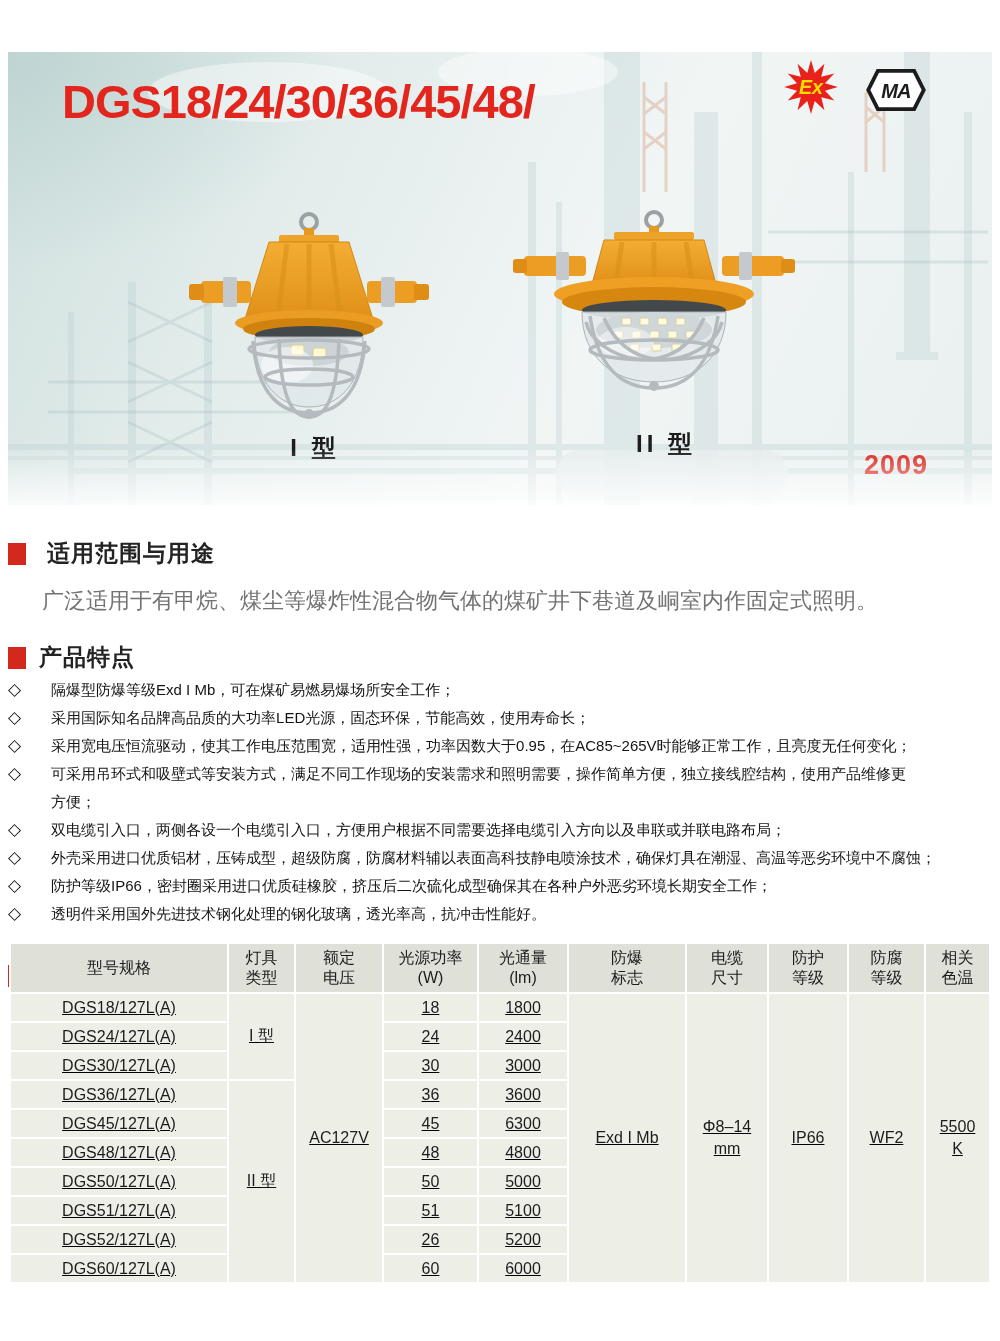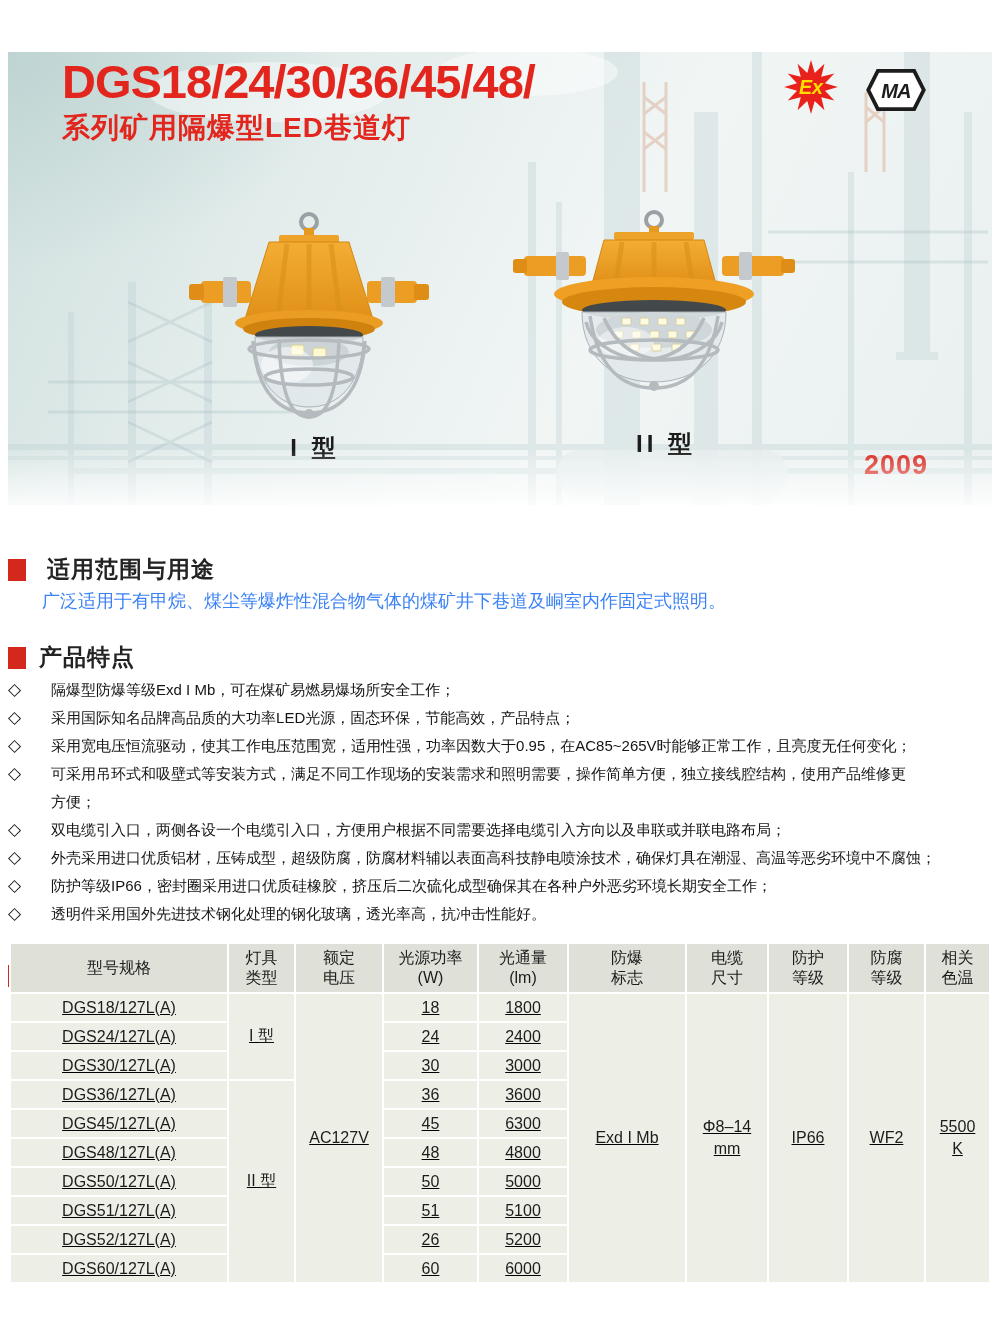--- a/index.html
+++ b/index.html
@@ -26,21 +26,21 @@
     background: radial-gradient(ellipse 560px 360px at 0% 0%, rgba(176,203,201,0.55), rgba(176,203,201,0) 60%);
     pointer-events:none;
   }
   .hero::after {
     content:""; position:absolute; left:0; right:0; bottom:0; height:56px;
     background: linear-gradient(to bottom, rgba(255,255,255,0), rgba(255,255,255,0.85));
     pointer-events:none;
   }
   .backdrop { position:absolute; inset:0; }
 
-  .hero-title { position:absolute; left:54px; top:4px; color:#e3261d; }
+  .hero-title { position:absolute; left:54px; top:24px; color:#e3261d; }
   .hero-title .t1 {
     font-size:47px; font-weight:bold; line-height:52px; letter-spacing:-1px; white-space:nowrap;
   }
   .hero-title .t2 {
     font-size:28px; font-weight:bold; line-height:36px; letter-spacing:1px; margin-top:2px; white-space:nowrap;
   }
 
   .ex-logo { position:absolute; left:774px; top:6px; width:58px; height:58px; }
   .ma-logo { position:absolute; left:856px; top:16px; width:64px; height:44px; }
 
@@ -58,27 +58,27 @@
     font-size:27px; font-weight:bold; color:#d9261c; letter-spacing:1px;
   }
 
   
   .sec-head {
     position:absolute; left:8px;
     display:flex; align-items:center; gap:13px;
     font-size:23px; font-weight:bold; color:#232323; letter-spacing:1px;
   }
   .sec-head .sq { width:18px; height:22px; background:#d5281d; flex:0 0 auto; }
-  #sec-scope   { top:554px;gap:21px; }
+  #sec-scope   { top:538px;gap:21px; }
   #sec-feat    { top:642px;justify-content:center; }
   #sec-specs   { top:960px;font-family:Liberation Mono, monospace; }
 
   .scope-body {
     position:absolute; left:42px; top:588px; width:940px;
-    font-size:18px; color:#3b82f6; line-height:26px;
+    font-size:22px; color:#737373; line-height:26px;
   }
 
   .features { position:absolute; left:8px; top:676px; width:980px; }
   .feat { display:flex; gap:10px; align-items:flex-start; }
   .feat .d { font-size:17px; line-height:28px; color:#141414; flex:0 0 auto; }
   .feat .tx { font-size:15px; line-height:28px; color:#141414; white-space:pre-line;padding-left:20px; }
 
   
   .spec-table {
     position:absolute; left:9px; top:942px; width:982px;
@@ -136,21 +136,20 @@
         <circle cx="752" cy="434" r="19"></circle>
       </g>
       <g fill="#ffffff" opacity="0.45">
         <ellipse cx="260" cy="40" rx="120" ry="30"></ellipse>
         <ellipse cx="520" cy="20" rx="90" ry="24"></ellipse>
       </g>
     </svg>
 
     <div class="hero-title">
       <div class="t1">DGS18/24/30/36/45/48/</div>
-      <div class="t2">系列矿用隔爆型LED巷道灯</div>
     </div>
 
     <svg class="ex-logo" viewBox="0 0 56 56">
       <polygon fill="#e8221a" points="54,28 41.5,31.6 50.5,41 37.9,37.9 41,50.5 31.6,41.5 28,54 24.4,41.5 15,50.5 18.1,37.9 5.5,41 14.5,31.6 2,28 14.5,24.4 5.5,15 18.1,18.1 15,5.5 24.4,14.5 28,2 31.6,14.5 41,5.5 37.9,18.1 50.5,15 41.5,24.4"></polygon>
       <text x="28" y="35" text-anchor="middle" font-size="19" font-weight="bold" font-style="italic" fill="#ffdf00" font-family="Liberation Sans, sans-serif">Ex</text>
     </svg>
 
     <svg class="ma-logo" viewBox="0 0 64 46">
       <polygon points="13,3 51,3 61,23 51,43 13,43 3,23" fill="#ffffff" stroke="#1c1c1c" stroke-width="4"></polygon>
       <text x="32" y="31" text-anchor="middle" font-size="21" font-weight="bold" font-style="italic" fill="#1c1c1c" letter-spacing="-1" font-family="Liberation Sans, sans-serif">MA</text>
@@ -255,21 +254,21 @@
     <span>产品特点</span>
   </div>
 
   <div class="features">
     <div class="feat">
       <span class="d">◇</span>
       <span class="tx">隔爆型防爆等级Exd I Mb，可在煤矿易燃易爆场所安全工作；</span>
     </div>
     <div class="feat">
       <span class="d">◇</span>
-      <span class="tx">采用国际知名品牌高品质的大功率LED光源，固态环保，节能高效，产品特点；</span>
+      <span class="tx">采用国际知名品牌高品质的大功率LED光源，固态环保，节能高效，使用寿命长；</span>
     </div>
     <div class="feat">
       <span class="d">◇</span>
       <span class="tx">采用宽电压恒流驱动，使其工作电压范围宽，适用性强，功率因数大于0.95，在AC85~265V时能够正常工作，且亮度无任何变化；</span>
     </div>
     <div class="feat">
       <span class="d">◇</span>
       <span class="tx">可采用吊环式和吸壁式等安装方式，满足不同工作现场的安装需求和照明需要，操作简单方便，独立接线腔结构，使用产品维修更
 方便；</span>
     </div>

